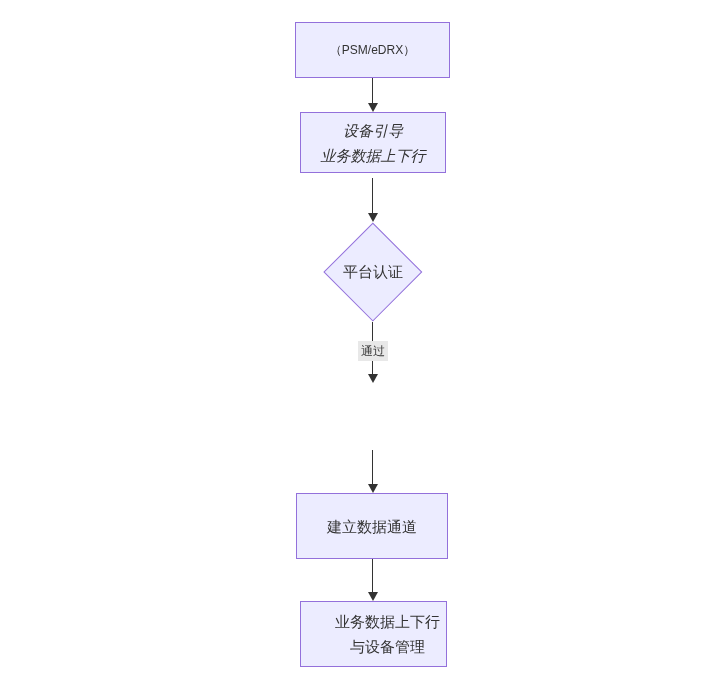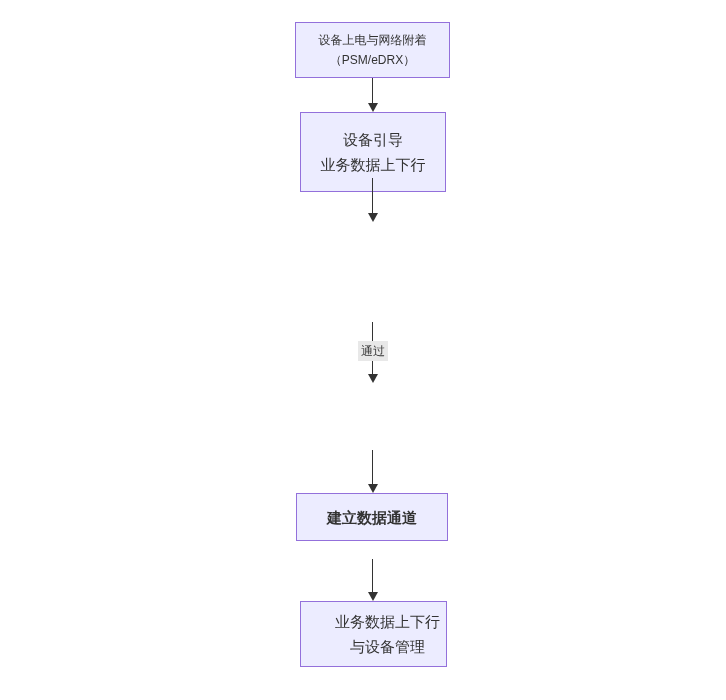--- a/index.html
+++ b/index.html
@@ -82,45 +82,48 @@
     z-index: 2;
     white-space: nowrap;
   }
 </style>
 </head>
 <body>
 
 <div class="stage">
 
   <div class="node small-font" style="left:295px; top:22px; width:155px; height:56px;">
-    <span>设备上电与网络附着</span>
     <span>（PSM/eDRX）</span>
   </div>
 
   <div class="edge-line" style="left:372px; top:78px; height:25px;"></div>
   <div class="arrow-head" style="left:368px; top:103px;"></div>
 
-  <div class="node" style="left:300px; top:112px; width:146px; height:80px;">
+  <div class="node" style="left:300px; top:112px; width:146px; height:61px;font-style:italic;">
     <span>设备引导</span>
     <span>业务数据上下行</span>
   </div>
 
   <div class="edge-line" style="left:372px; top:178px; height:35px;"></div>
   <div class="arrow-head" style="left:368px; top:213px;"></div>
 
+  <div class="diamond-wrap" style="left:323px; top:222px;">
+    <div class="diamond-shape"></div>
+    <span class="diamond-label">平台认证</span>
+  </div>
 
   <div class="edge-line" style="left:372px; top:322px; height:52px;"></div>
   <span class="edge-label" style="left:373px; top:351px;">通过</span>
   <div class="arrow-head" style="left:368px; top:374px;"></div>
 
 
   <div class="edge-line" style="left:372px; top:450px; height:34px;"></div>
   <div class="arrow-head" style="left:368px; top:484px;"></div>
 
-  <div class="node" style="left:296px; top:493px; width:152px; height:48px;font-weight:bold;">
+  <div class="node" style="left:296px; top:493px; width:152px; height:66px;">
     <span>建立数据通道</span>
   </div>
 
   <div class="edge-line" style="left:372px; top:559px; height:33px;"></div>
   <div class="arrow-head" style="left:368px; top:592px;"></div>
 
   <div class="node" style="left:300px; top:601px; width:147px; height:66px;padding-left:28px;">
     <span>业务数据上下行</span>
     <span>与设备管理</span>
   </div>

